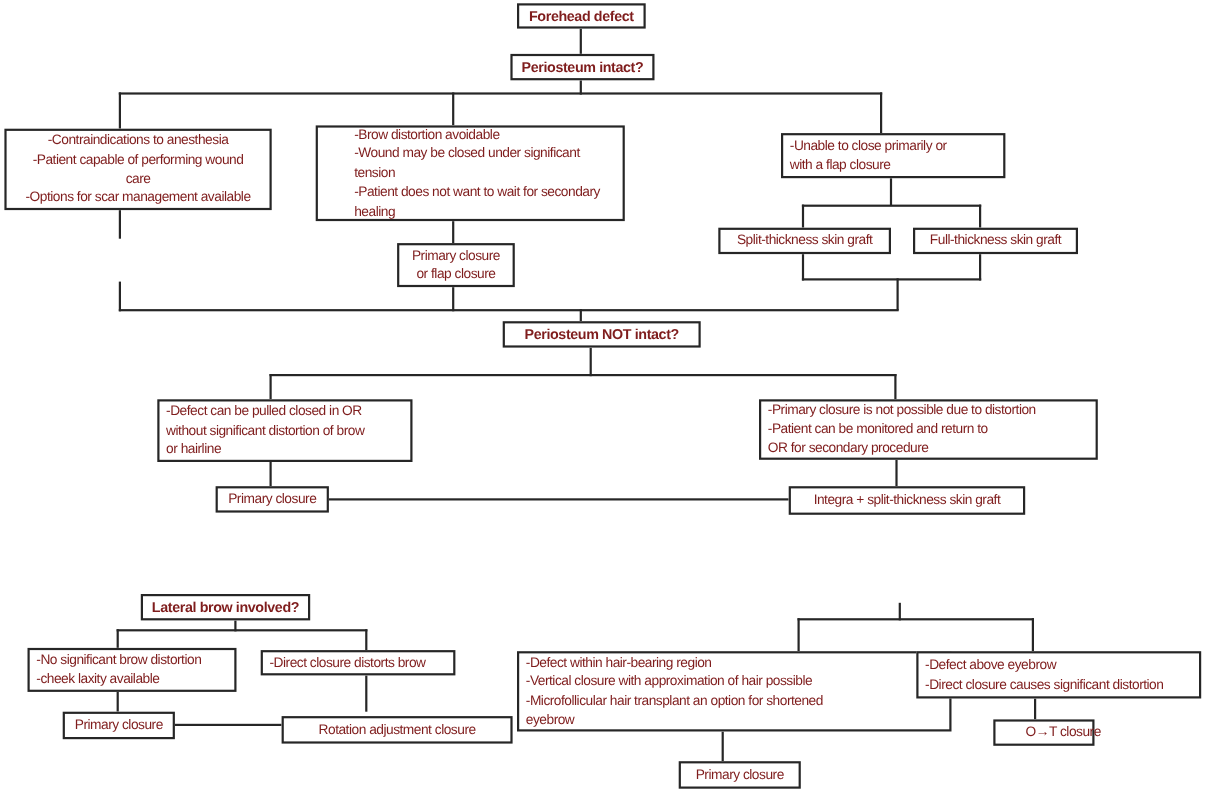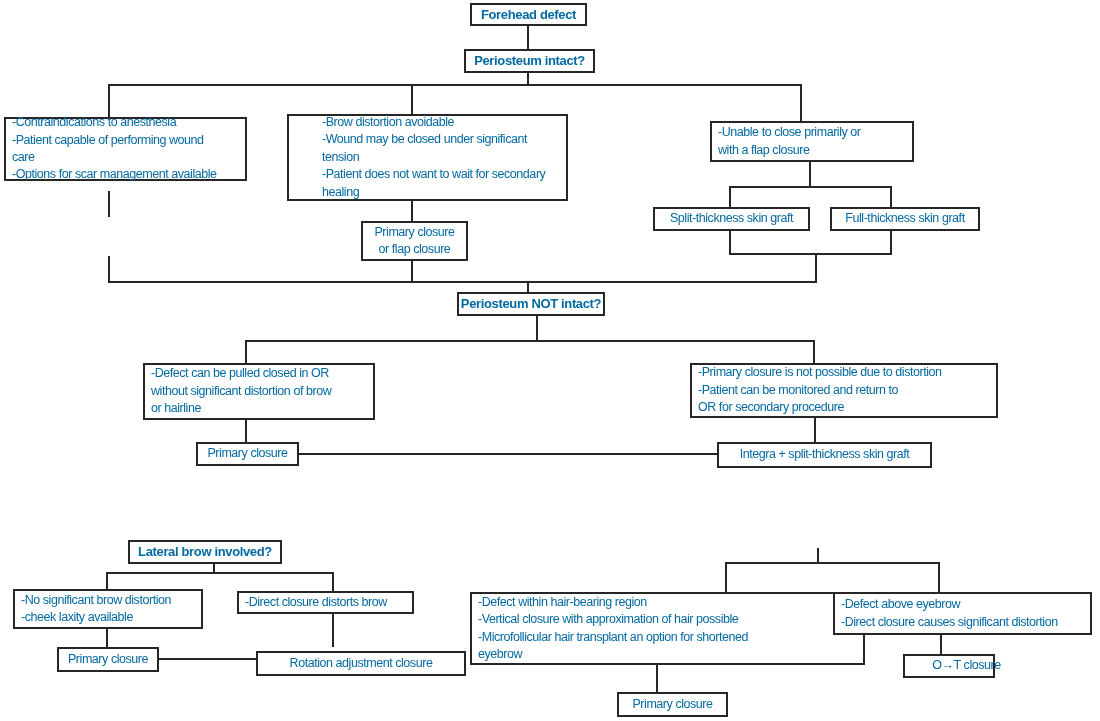--- a/index.html
+++ b/index.html
@@ -1,48 +1,48 @@
 <!DOCTYPE html>
 <html><head>
 <meta charset="utf-8">
 <style>
   html,body { margin:0; padding:0; background:#ffffff; }
   .canvas {
     position:relative; width:1100px; height:721px; background:#ffffff;
-    font-family:"Liberation Sans", sans-serif; color:#0369a1;
+    font-family:"Liberation Sans", sans-serif; color:#7f1d1d;
     overflow:hidden;
   }
   .node {
     position:absolute; box-sizing:border-box;
     border:2px solid #262626; background:#ffffff;
     font-size:12.5px; letter-spacing:-0.45px; line-height:17.4px;
     padding:1px 6px; white-space:pre-line;
     display:flex; flex-direction:column; justify-content:center;
   }
   .node.center { align-items:center; text-align:center; white-space:pre; }
   .node.bold { font-weight:bold; font-size:13px; letter-spacing:-0.35px; }
   .ln { position:absolute; background:#262626; }
 
   
   .nd-forehead  { left:470px; top:3px;   width:117px; height:23px; }
   .nd-perio     { left:464px; top:49px;  width:131px; height:24px; }
-  .nd-a1        { left:4px;   top:117px; width:243px; height:64px; }
+  .nd-a1        { left:4px;   top:117px; width:243px; height:74px;text-align:center; }
   .nd-a2        { left:11px;  top:217px; width:200px; height:39px; }
   .nd-b1        { left:287px; top:114px; width:281px; height:87px;padding-left:33px; }
   .nd-b2        { left:361px; top:221px; width:107px; height:40px; }
   .nd-c1        { left:710px; top:121px; width:204px; height:41px; }
   .nd-c2a       { left:653px; top:207px; width:157px; height:24px; }
   .nd-c2b       { left:830px; top:207px; width:150px; height:24px; }
-  .nd-pnot      { left:457px; top:292px; width:148px; height:24px; }
+  .nd-pnot      { left:457px; top:292px; width:180px; height:24px; }
   .nd-d1        { left:143px; top:363px; width:232px; height:57px; }
   .nd-d2        { left:196px; top:442px; width:103px; height:24px; }
   .nd-e1        { left:690px; top:363px; width:308px; height:55px; }
   .nd-e2        { left:717px; top:442px; width:215px; height:26px; }
   .nd-lat       { left:128px; top:540px; width:154px; height:24px; }
-  .nd-f1        { left:13px;  top:589px; width:190px; height:40px; }
+  .nd-f1        { left:25px;  top:589px; width:190px; height:40px; }
   .nd-f2        { left:237px; top:591px; width:177px; height:23px; }
   .nd-f1b       { left:57px;  top:647px; width:102px; height:25px; }
   .nd-f2b       { left:256px; top:651px; width:210px; height:25px; }
   .nd-eye       { left:754px; top:524px; width:141px; height:24px; }
   .nd-g1        { left:470px; top:592px; width:395px; height:73px; }
   .nd-g2        { left:833px; top:592px; width:259px; height:43px; }
   .nd-g1b       { left:617px; top:692px; width:111px; height:25px; }
   .nd-g2b       { left:903px; top:654px; width:92px;  height:24px;padding-left:41px; }
 </style>
 </head>

